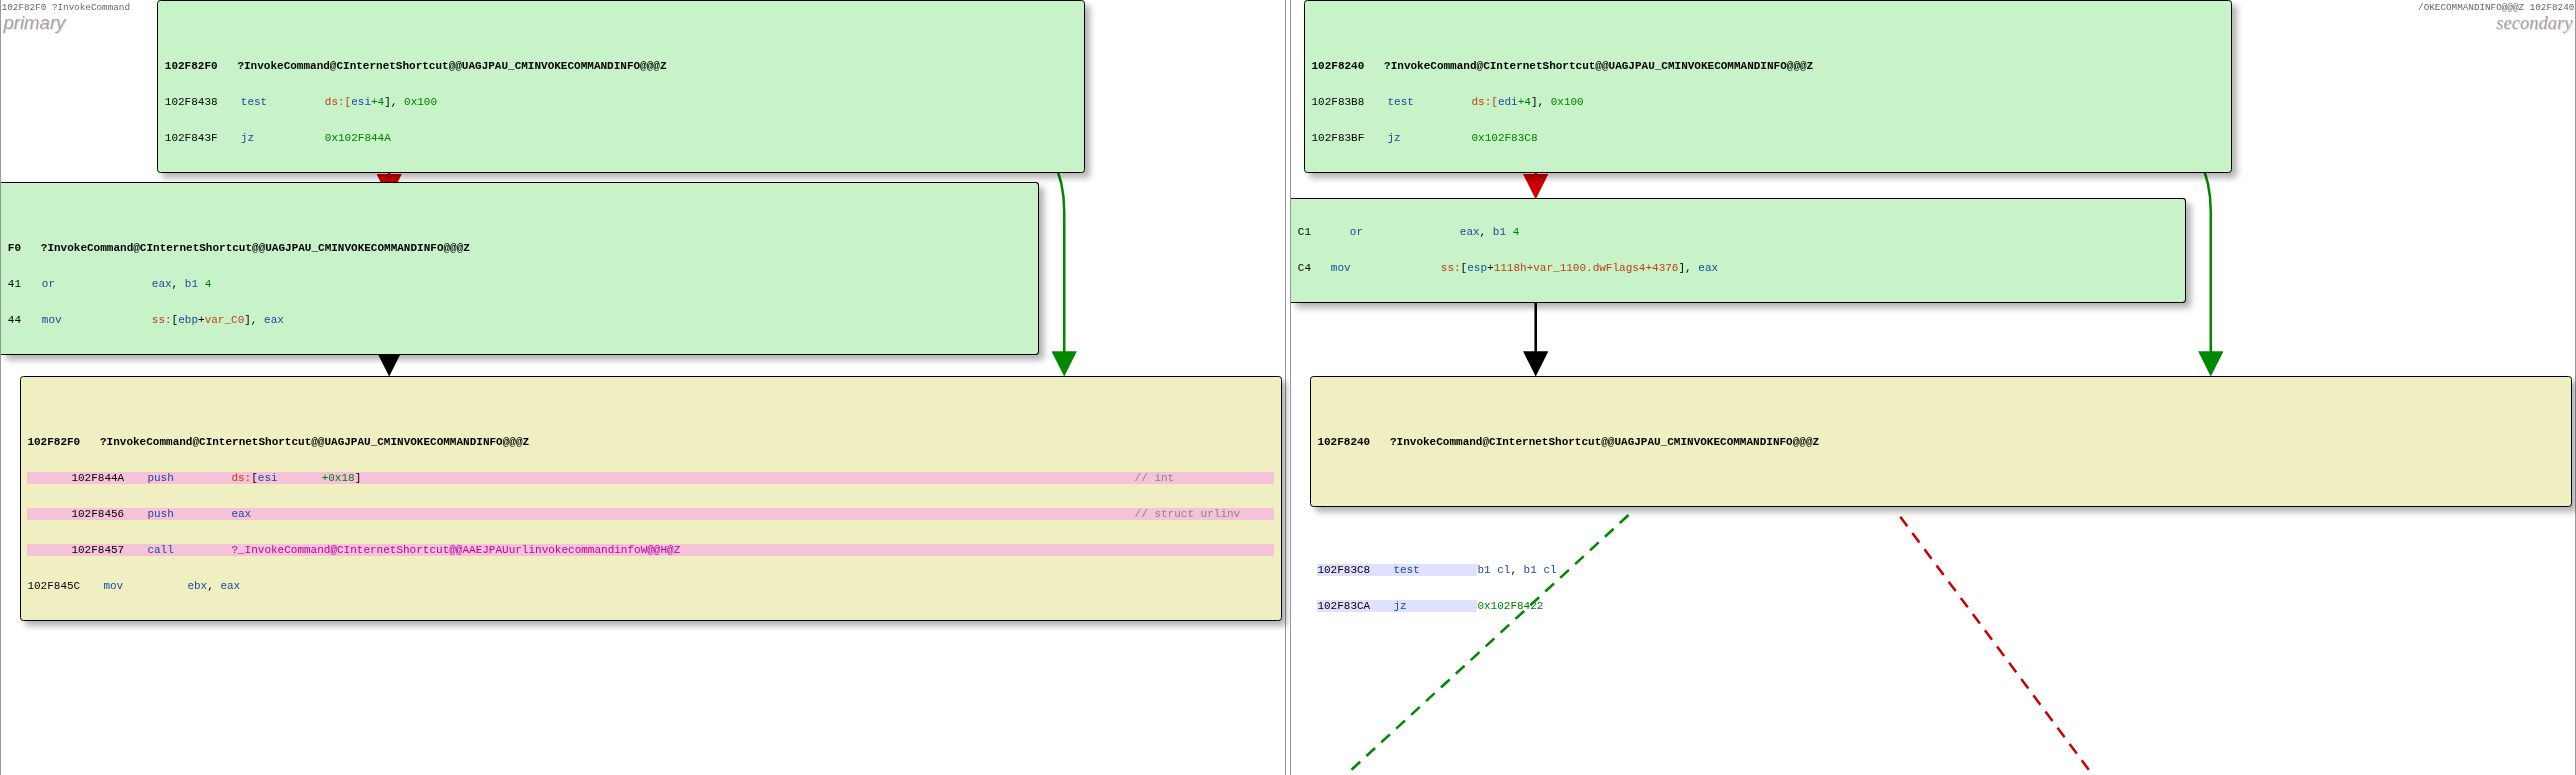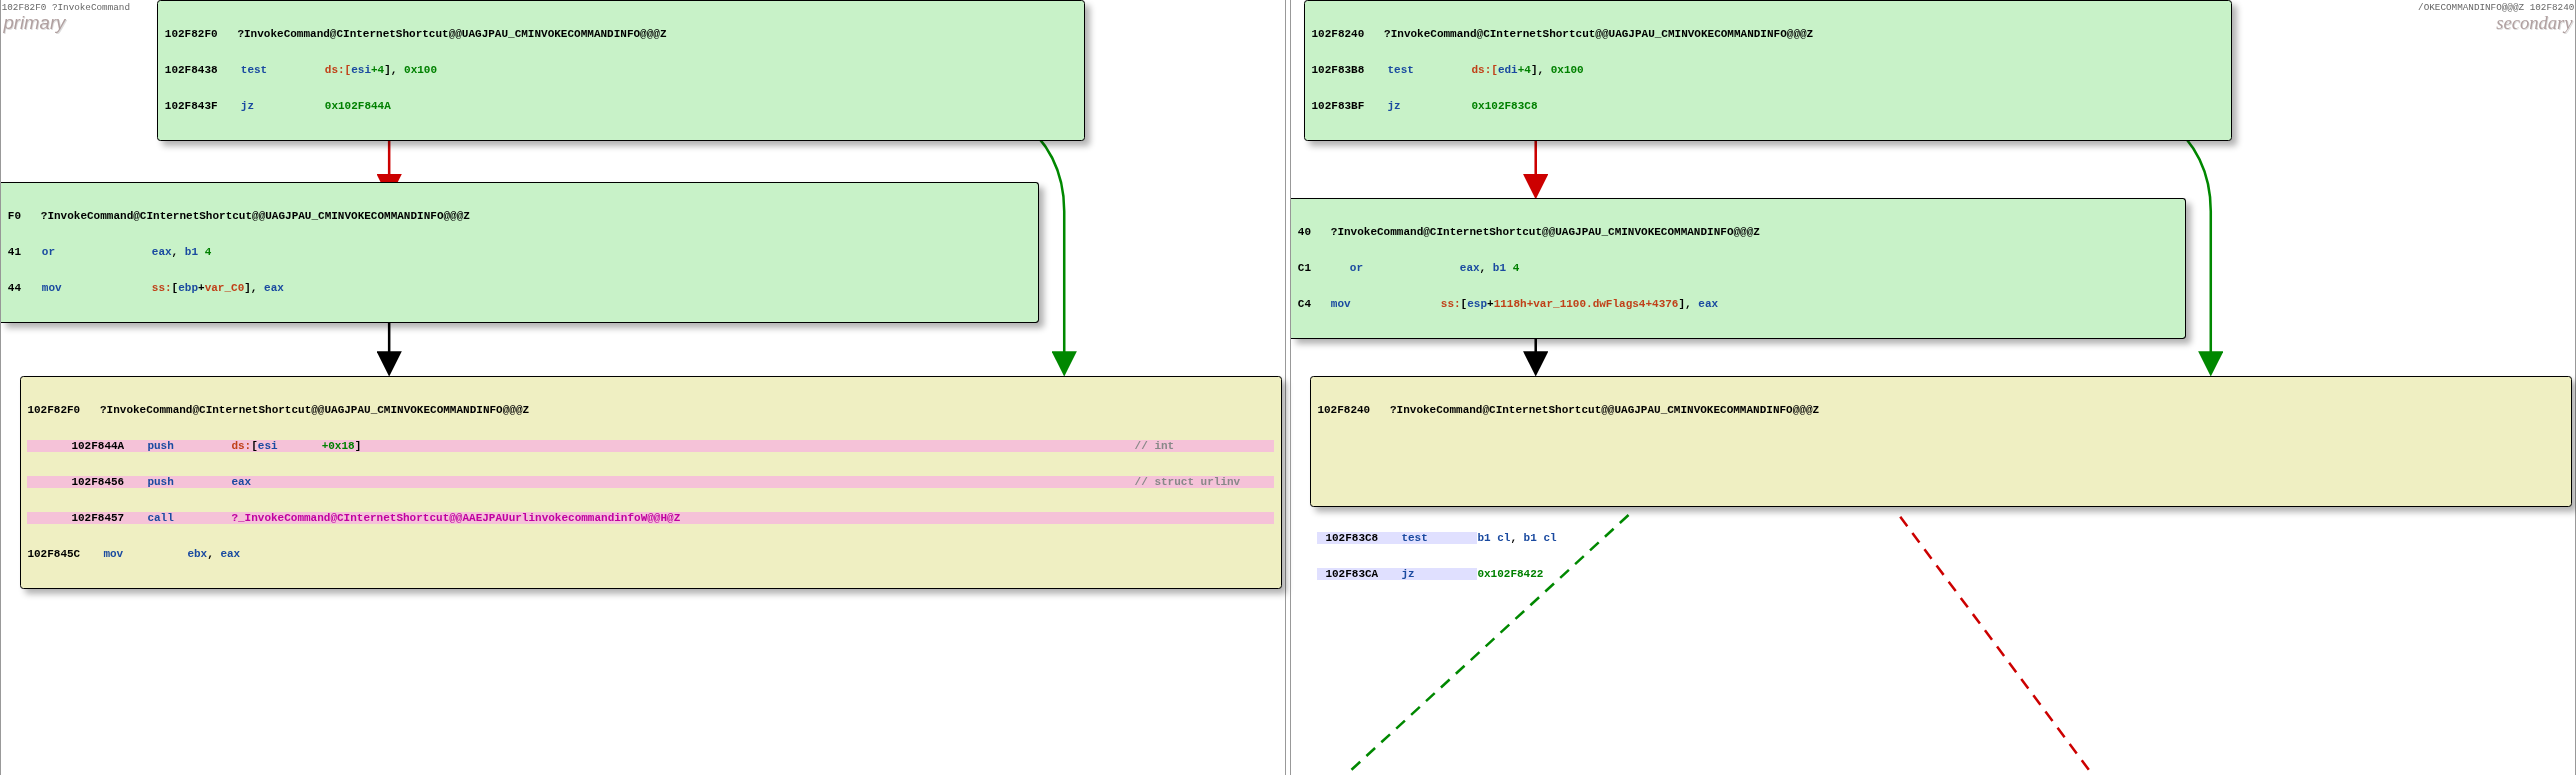--- a/index.html
+++ b/index.html
@@ -62,33 +62,34 @@
       border-radius: 3.4px;
       box-shadow: 5px 5px 6.8px rgba(0,0,0,0.3);
       padding: 3.4px 6.8px;
       white-space: pre;
     }
     .block-green { background: #c8f2c8; }
     .block-yellow { background: #efefc2; }
     .block-header {
       font-weight: bold;
       color: #000;
+      margin-top: 32px;
     }
     .addr { color: #000; }
     .mnem { color: #1a4aa0; }
     .reg { color: #1a4aa0; }
     .num { color: #008000; }
     .seg { color: #c04018; }
     .var { color: #c04018; }
     .hl { background: #f5c2d8; padding-left: 44px; }
-    .hl-addr { background: #e0e0ff; padding-left: 8px; }
+    .hl-addr { background: #e0e0ff; }
     .sym { color: #c000a0; }
     .comment { color: #888; }
     svg.arrows { position: absolute; top: 0; left: 0; pointer-events: none; }
-    .row { display: flex; font-weight: bold; }
+    .row { display: flex; }
     .col-addr { width: 76px; }
     .col-mnem { width: 84px; }
     .col-ops { flex: 0 0 auto; }
     .col-comment { position: absolute; }
   </style>
 </head>
 <body>
 
 <div class="header-left">102F82F0  ?InvokeCommand</div>
 <div class="header-right">/OKECOMMANDINFO@@@Z  102F8240</div>
@@ -148,21 +149,20 @@
     <path d="M 722 612 L 950 918" stroke="#cc0000" stroke-width="3" stroke-dasharray="14,10" fill="none"></path>
   </svg>
 
   <div class="block block-green" style="left:12.7px; top:0px; width:928px;">
     <div class="block-header"><span>102F8240</span>   <span>?InvokeCommand@CInternetShortcut@@UAGJPAU_CMINVOKECOMMANDINFO@@@Z</span></div>
     <div class="row"><span class="col-addr addr">102F83B8</span><span class="col-mnem mnem">test</span><span class="col-ops"><span class="seg">ds:[</span><span class="reg">edi</span><span class="num">+4</span><span>], </span><span class="num">0x100</span></span></div>
     <div class="row"><span class="col-addr addr">102F83BF</span><span class="col-mnem mnem">jz</span><span class="col-ops num">0x102F83C8</span></div>
   </div>
 
   <div class="block block-green" style="left:0px; top:198px; width:895px; border-left:none; border-top-left-radius:0; border-bottom-left-radius:0;">
-    <div class="block-header"><span>40</span>   <span>?InvokeCommand@CInternetShortcut@@UAGJPAU_CMINVOKECOMMANDINFO@@@Z</span></div>
     <div class="row"><span class="addr" style="width:52px;display:inline-block">C1</span><span class="mnem" style="width:110px;display:inline-block">or</span><span><span class="reg">eax</span><span>, </span><span class="reg">b1 </span><span class="num">4</span></span></div>
     <div class="row"><span class="addr" style="width:33px;display:inline-block">C4</span><span class="mnem" style="width:110px;display:inline-block">mov</span><span><span class="seg">ss:</span><span>[</span><span class="reg">esp</span><span>+</span><span class="var">1118h+var_1100.dwFlags4+4376</span><span>], </span><span class="reg">eax</span></span></div>
   </div>
 
   <div class="block block-yellow" style="left:18.6px; top:376px; width:1262px; height:131px;">
     <div class="block-header"><span>102F8240</span>   <span>?InvokeCommand@CInternetShortcut@@UAGJPAU_CMINVOKECOMMANDINFO@@@Z</span></div>
     <div style="height:68px"></div>
     <div class="row"><span class="col-addr addr hl-addr">102F83C8</span><span class="col-mnem mnem hl-addr">test</span><span class="col-ops"><span class="reg">b1 </span><span class="reg">cl</span><span>, </span><span class="reg">b1 </span><span class="reg">cl</span></span></div>
     <div class="row"><span class="col-addr addr hl-addr">102F83CA</span><span class="col-mnem mnem hl-addr">jz</span><span class="col-ops num">0x102F8422</span></div>
   </div>

